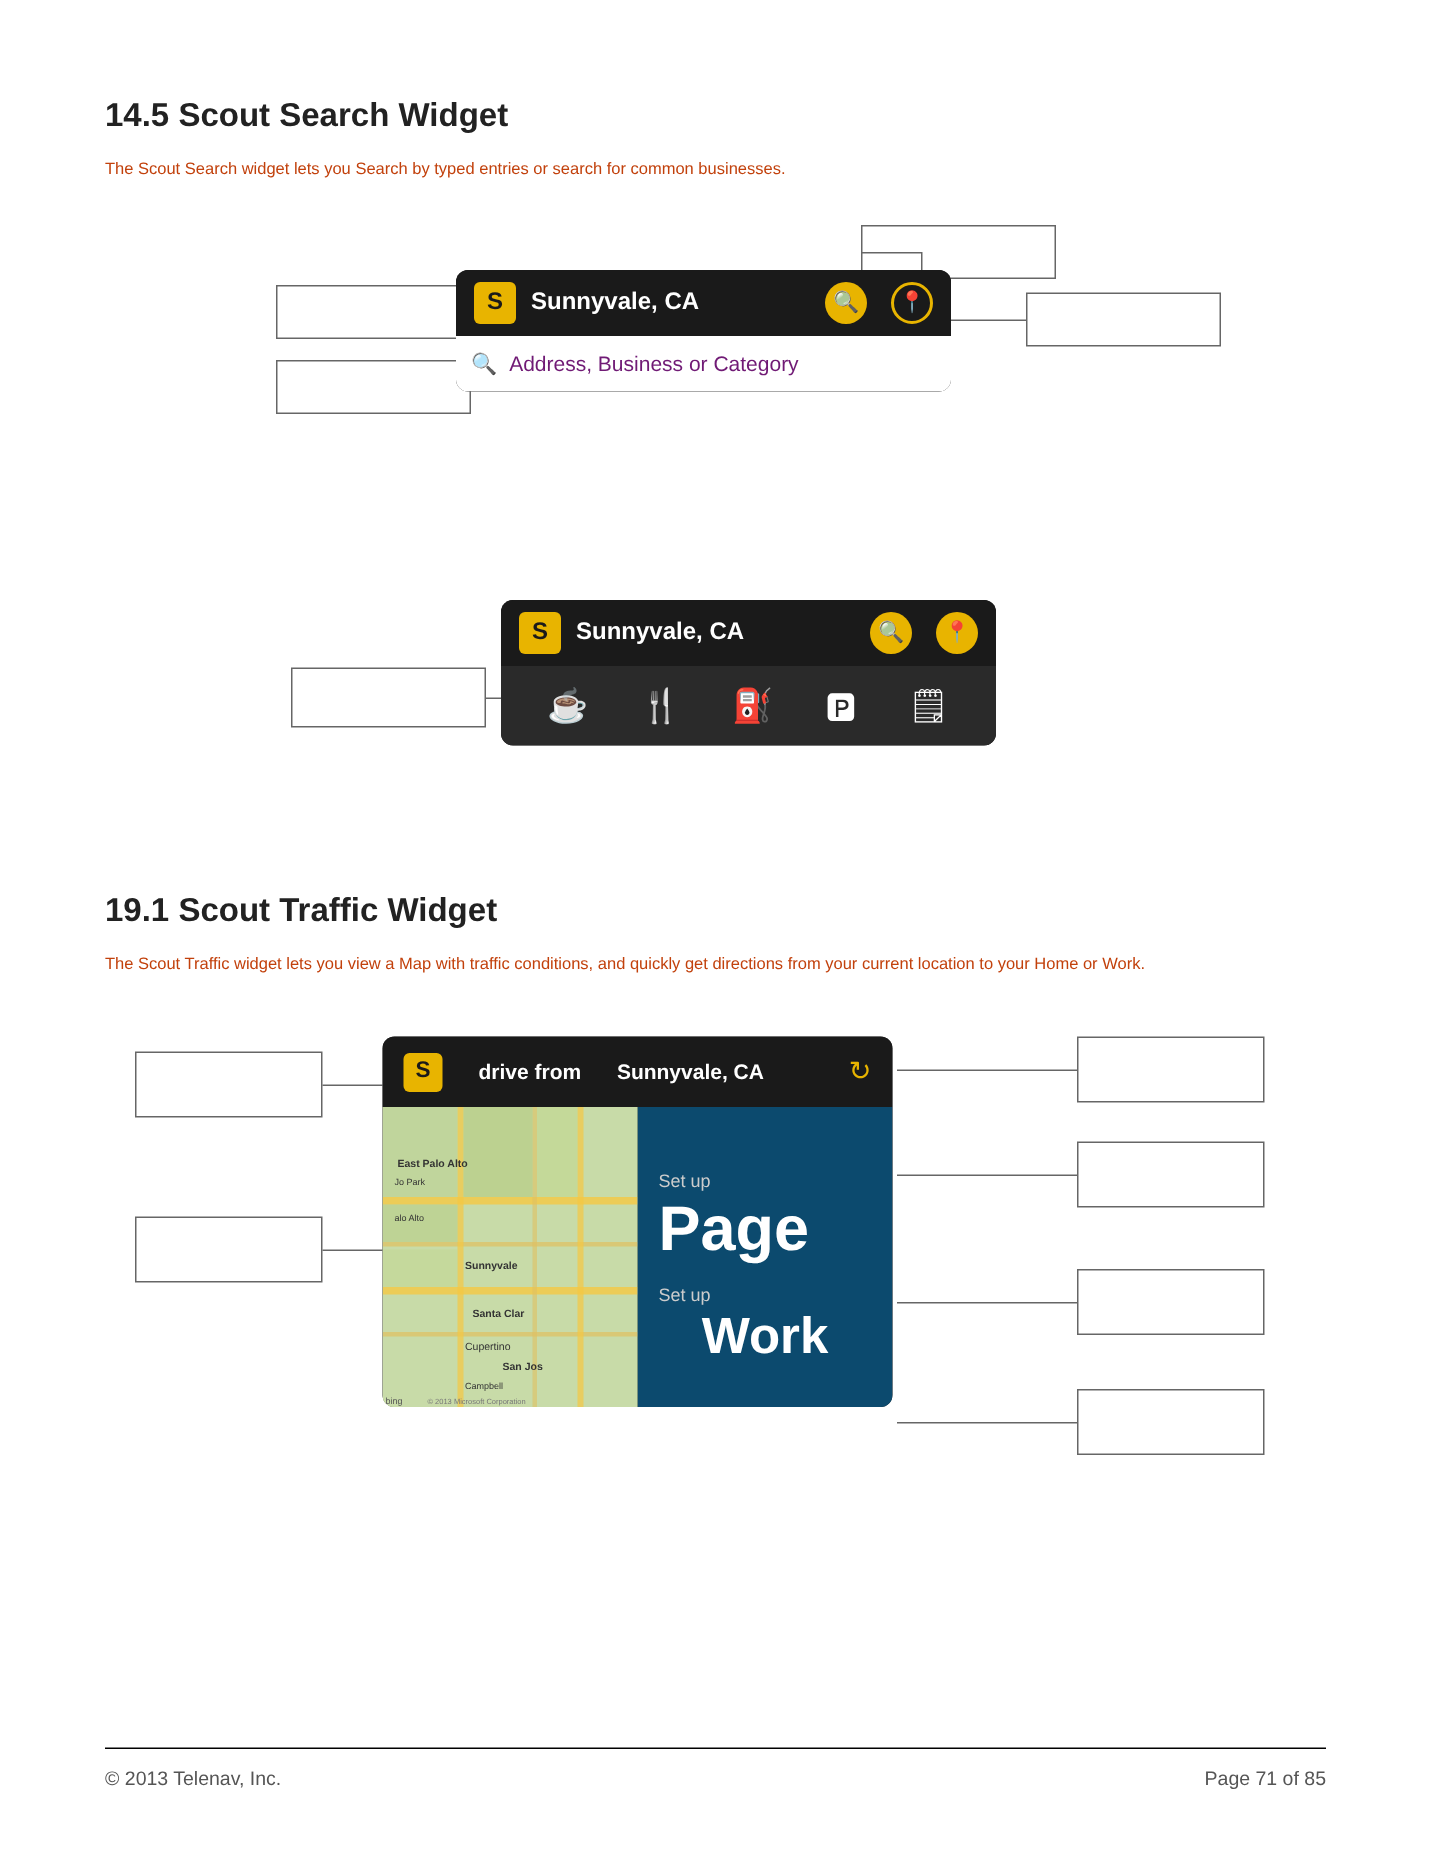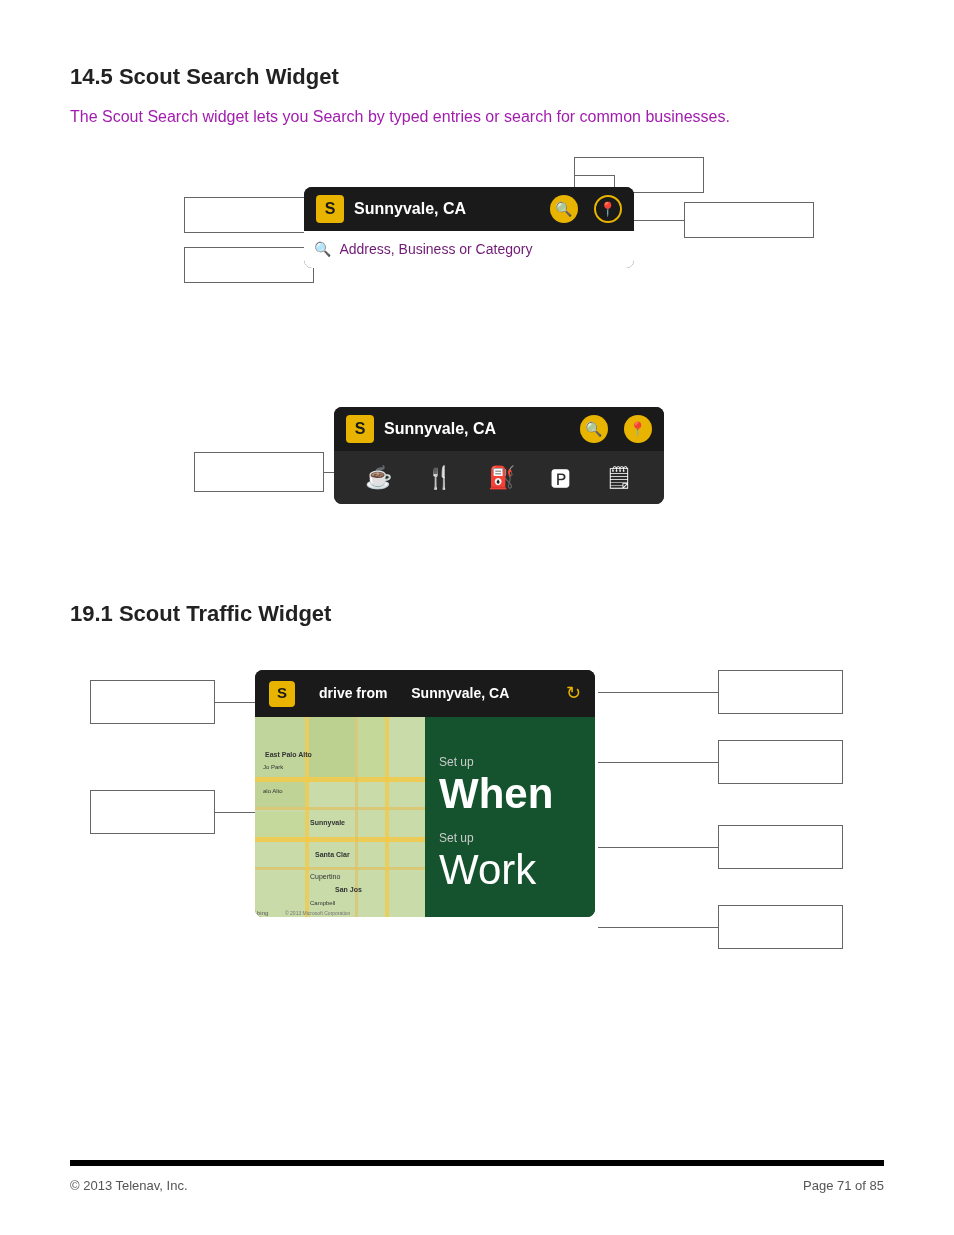--- a/index.html
+++ b/index.html
@@ -16,23 +16,23 @@
     .page {
       padding: 60px 76px 60px 70px;
     }
     h2 {
       font-size: 22px;
       font-weight: bold;
       color: #222;
       margin-bottom: 12px;
     }
     p {
-      font-size: 16px;
+      font-size: 11px;
       margin-bottom: 18px;
-      color: #a21caf;
+      color: #c2410c;
     }
     .section {
       margin-bottom: 40px;
     }
 
     
     .scout-search-diagram {
       position: relative;
       margin: 0 auto 30px auto;
       width: 700px;
@@ -178,43 +178,44 @@
     .traffic-map {
       width: 170px;
       height: 200px;
       background: #c8dba8;
       position: relative;
       overflow: hidden;
       flex-shrink: 0;
     }
     .traffic-side {
       flex: 1;
-      background: #14532d;
+      background: #0c4a6e;
       padding: 20px 14px 10px 14px;
       display: flex;
       flex-direction: column;
       justify-content: center;
     }
     .traffic-setup-label {
       color: #ccc;
       font-size: 12px;
       margin-bottom: 2px;
     }
     .traffic-home-text {
       color: #fff;
       font-size: 42px;
       font-weight: bold;
       margin-bottom: 14px;
       line-height: 1;
     }
     .traffic-work-text {
       color: #fff;
-      font-size: 42px;
-      font-weight: normal;
+      font-size: 34px;
+      font-weight: bold;
       line-height: 1;
+      text-align: center;
     }
 
     
     .ann-box {
       position: absolute;
       border: 1.5px solid #666;
       background: #fff;
       width: 115px;
       height: 42px;
     }
@@ -232,21 +233,21 @@
     
     .footer {
       position: absolute;
       bottom: 40px;
       left: 70px;
       right: 70px;
       display: flex;
       justify-content: space-between;
       font-size: 13px;
       color: #555;
-      border-top: 6px solid #000000;
+      border-top: 1px solid #000000;
       padding-top: 10px;
     }
 
     
     .s-logo {
       background: #e8b400;
       border-radius: 4px;
       display: flex;
       align-items: center;
       justify-content: center;
@@ -327,20 +328,21 @@
           <span class="cat-icon">⛽</span>
           <span class="cat-icon">🅿</span>
           <span class="cat-icon">🗒</span>
         </div>
       </div>
     </div>
   </div>
 
   <div class="section section-title-2">
     <h2>19.1 Scout Traffic Widget</h2>
+    <p>The Scout Traffic widget lets you view a Map with traffic conditions, and quickly get directions from your current location to your Home or Work.</p>
 
     <div class="traffic-diagram">
 
       <div class="ann-box" style="left:648px; top:20px; width:125px; height:44px;"></div>
       <div class="ann-line-h" style="left:528px; top:42px; width:120px;"></div>
 
       <div class="ann-box" style="left:648px; top:90px; width:125px; height:44px;"></div>
       <div class="ann-line-h" style="left:528px; top:112px; width:120px;"></div>
 
       <div class="ann-box" style="left:648px; top:175px; width:125px; height:44px;"></div>
@@ -396,21 +398,21 @@
               <text x="55" y="162" font-size="7" fill="#333">Cupertino</text>
               <text x="80" y="175" font-size="7" fill="#333" font-weight="bold">San Jos</text>
               <text x="55" y="188" font-size="6" fill="#333">Campbell</text>
               <text x="2" y="198" font-size="6" fill="#555">bing</text>
               <text x="30" y="198" font-size="5" fill="#777">© 2013 Microsoft Corporation</text>
             </svg>
           </div>
 
           <div class="traffic-side">
             <div class="traffic-setup-label">Set up</div>
-            <div class="traffic-home-text">When</div>
+            <div class="traffic-home-text">Page</div>
             <div class="traffic-setup-label">Set up</div>
             <div class="traffic-work-text">Work</div>
           </div>
         </div>
       </div>
     </div>
   </div>
 
   <div class="footer">
     <span>© 2013 Telenav, Inc.</span>

